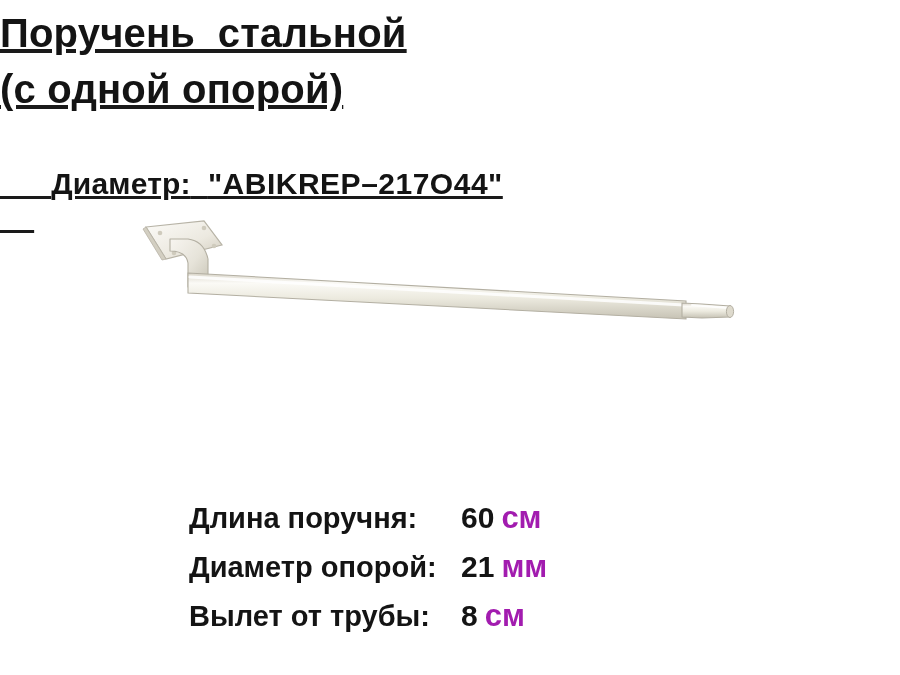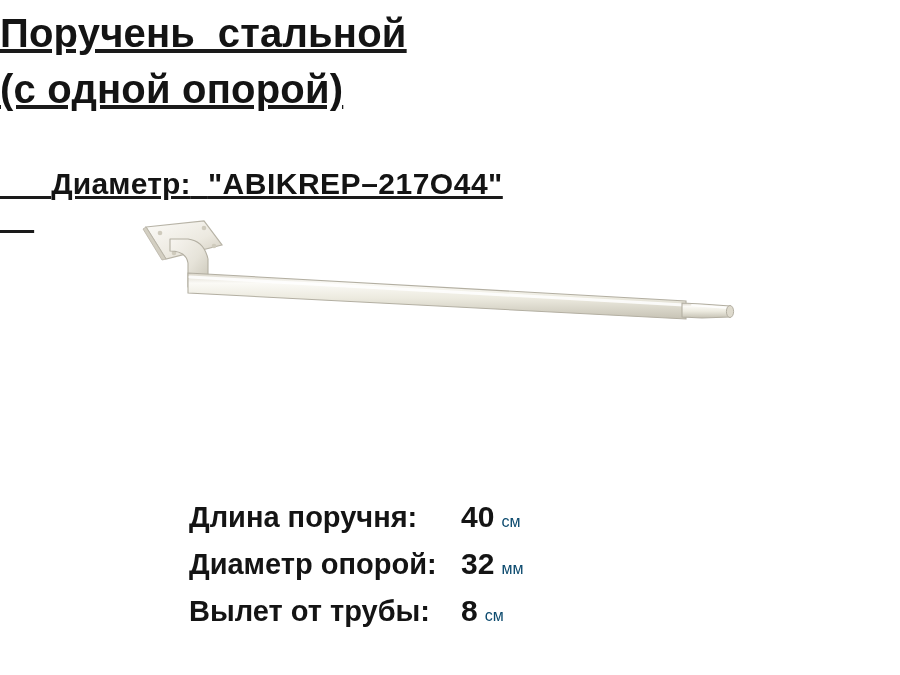--- a/index.html
+++ b/index.html
@@ -91,23 +91,23 @@
     width: 268px;
     text-align: left;
   }
   .spec-value {
     font-size: 30px;
     font-weight: 700;
     color: #141414;
     margin-left: 4px;
   }
   .spec-unit {
-    font-size: 16px;
-    font-weight: 400;
-    color: #0c4a6e;
+    font-size: 31px;
+    font-weight: 700;
+    color: #a21caf;
     margin-left: 7px;
   }
 </style>
 </head>
 <body>
 
 <div class="page">
 
   <div class="header">
     <div class="title-line">Поручень  стальной</div>
@@ -161,27 +161,27 @@
         <path d="M562 90 L598 93" stroke="#ffffff" stroke-width="2" stroke-linecap="round" opacity="0.8"></path>
         <ellipse cx="600" cy="96.5" rx="3.6" ry="6" fill="#dedacd" stroke="#b3afa2" stroke-width="1"></ellipse>
       </g>
     </svg>
   </div>
 
   <div class="specs">
 
     <div class="spec-row">
       <span class="spec-label">Длина поручня:</span>
-      <span class="spec-value">40</span>
+      <span class="spec-value">60</span>
       <span class="spec-unit">см</span>
     </div>
 
     <div class="spec-row">
       <span class="spec-label">Диаметр опорой:</span>
-      <span class="spec-value">32</span>
+      <span class="spec-value">21</span>
       <span class="spec-unit">мм</span>
     </div>
 
     <div class="spec-row">
       <span class="spec-label">Вылет от трубы:</span>
       <span class="spec-value">8</span>
       <span class="spec-unit">см</span>
     </div>
 
   </div>

